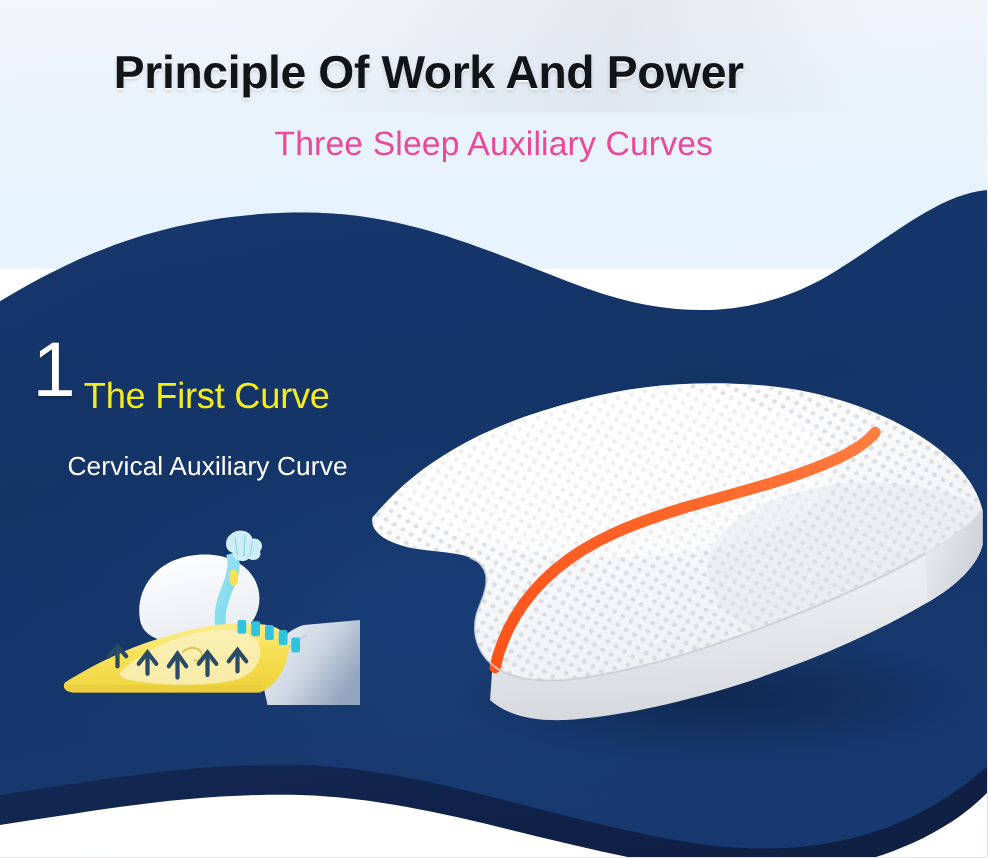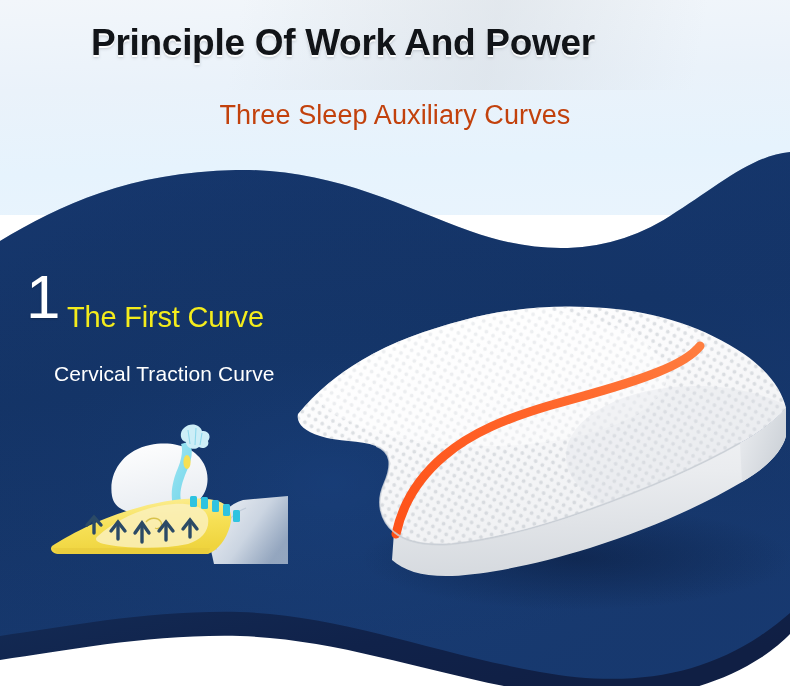--- a/index.html
+++ b/index.html
@@ -29,38 +29,38 @@
   }
   .header-bg::after{
     content:"";
     position:absolute;
     left:0; top:0; right:0; height:90px;
     background: linear-gradient(100deg, rgba(255,255,255,0) 30%, rgba(210,216,222,0.45) 62%, rgba(255,255,255,0) 88%);
   }
 
   .title {
     position: absolute;
-    left: 0; top: 22px;
+    left: 0; top: 37px;
     width: 686px;
     text-align: center;
     font-size: 37px;
     font-weight: bold;
     color: #111418;
     letter-spacing: -0.3px;
     text-shadow: 0 2px 0 rgba(255,255,255,0.95), 0 3px 3px rgba(120,130,140,0.35);
     white-space: nowrap;
   }
   .subtitle {
     position: absolute;
     left: 0; top: 100px;
     width: 790px;
     text-align: center;
     font-size: 27px;
     font-weight: normal;
-    color: #c2410c;
+    color: #ec4899;
     letter-spacing: 0.1px;
     white-space: nowrap;
   }
 
   
   .wave-layer {
     position: absolute;
     left: 0; top: 0;
     width: 790px;
     height: 686px;
@@ -162,21 +162,21 @@
              C 624 707, 700 697, 762 657
              C 774 649, 783 641, 790 634
              L 790 686 L 0 686 Z" fill="#ffffff"></path>
   </svg>
 
   <div class="title">Principle Of Work And Power</div>
   <div class="subtitle">Three Sleep Auxiliary Curves</div>
 
   <div class="numeral">1</div>
   <div class="curve-title">The First Curve</div>
-  <div class="curve-sub">Cervical Traction Curve</div>
+  <div class="curve-sub">Cervical Auxiliary Curve</div>
 
   <svg class="illustration" viewBox="0 0 250 160">
     <defs>
       <linearGradient id="headG" x1="0" y1="0" x2="0.3" y2="1">
         <stop offset="0%" stop-color="#ffffff"></stop>
         <stop offset="100%" stop-color="#e9edf2"></stop>
       </linearGradient>
       <linearGradient id="bodyG" x1="0" y1="0" x2="1" y2="0.6">
         <stop offset="0%" stop-color="#ffffff" stop-opacity="0.95"></stop>
         <stop offset="60%" stop-color="#dfe6ee" stop-opacity="0.9"></stop>

